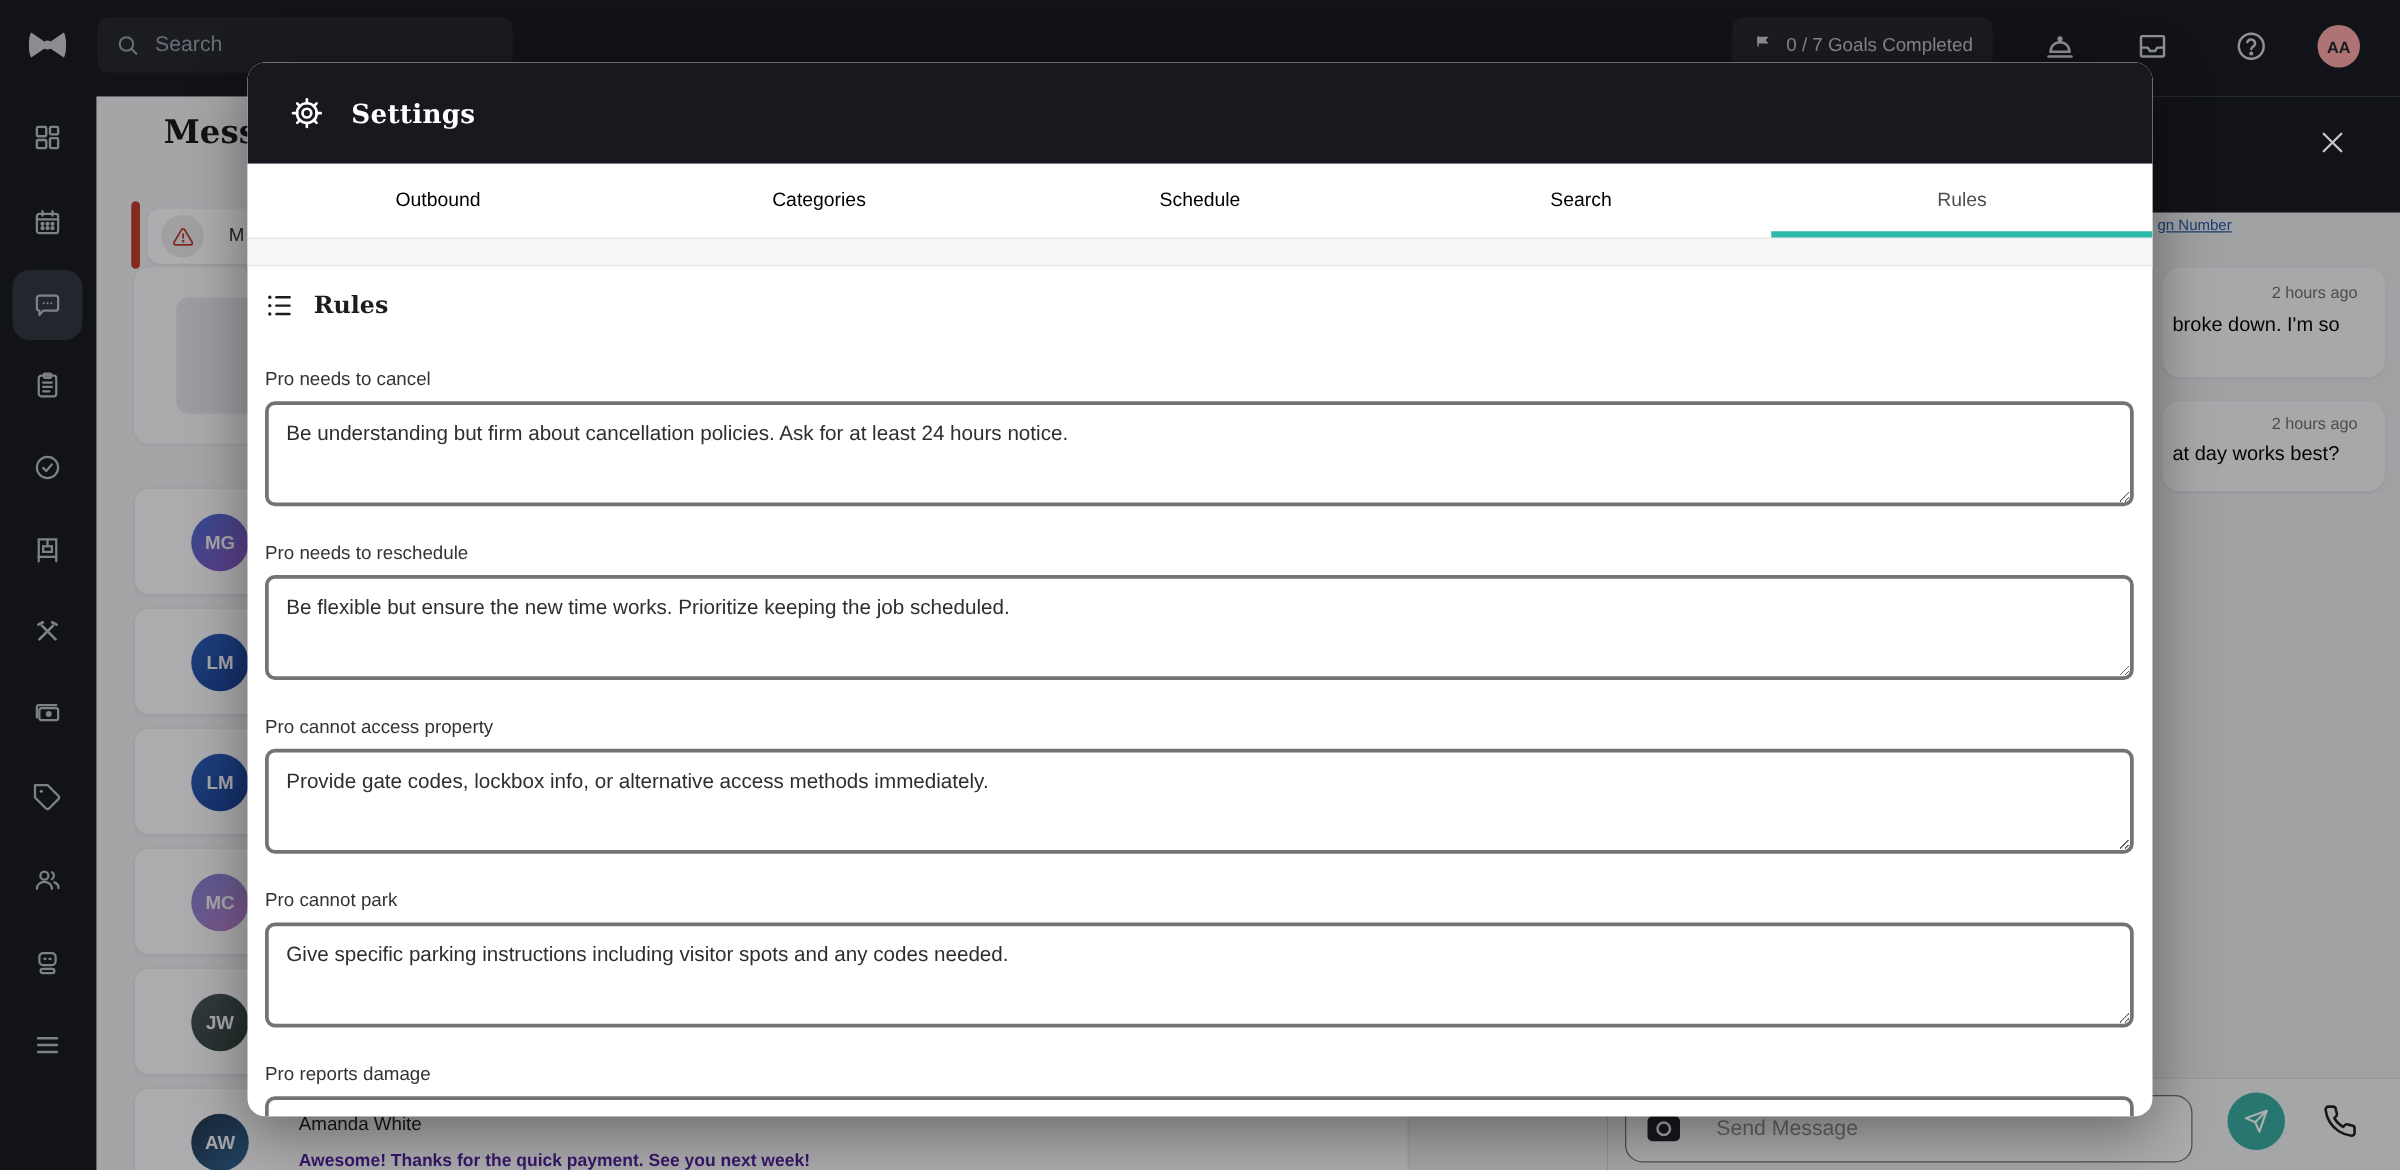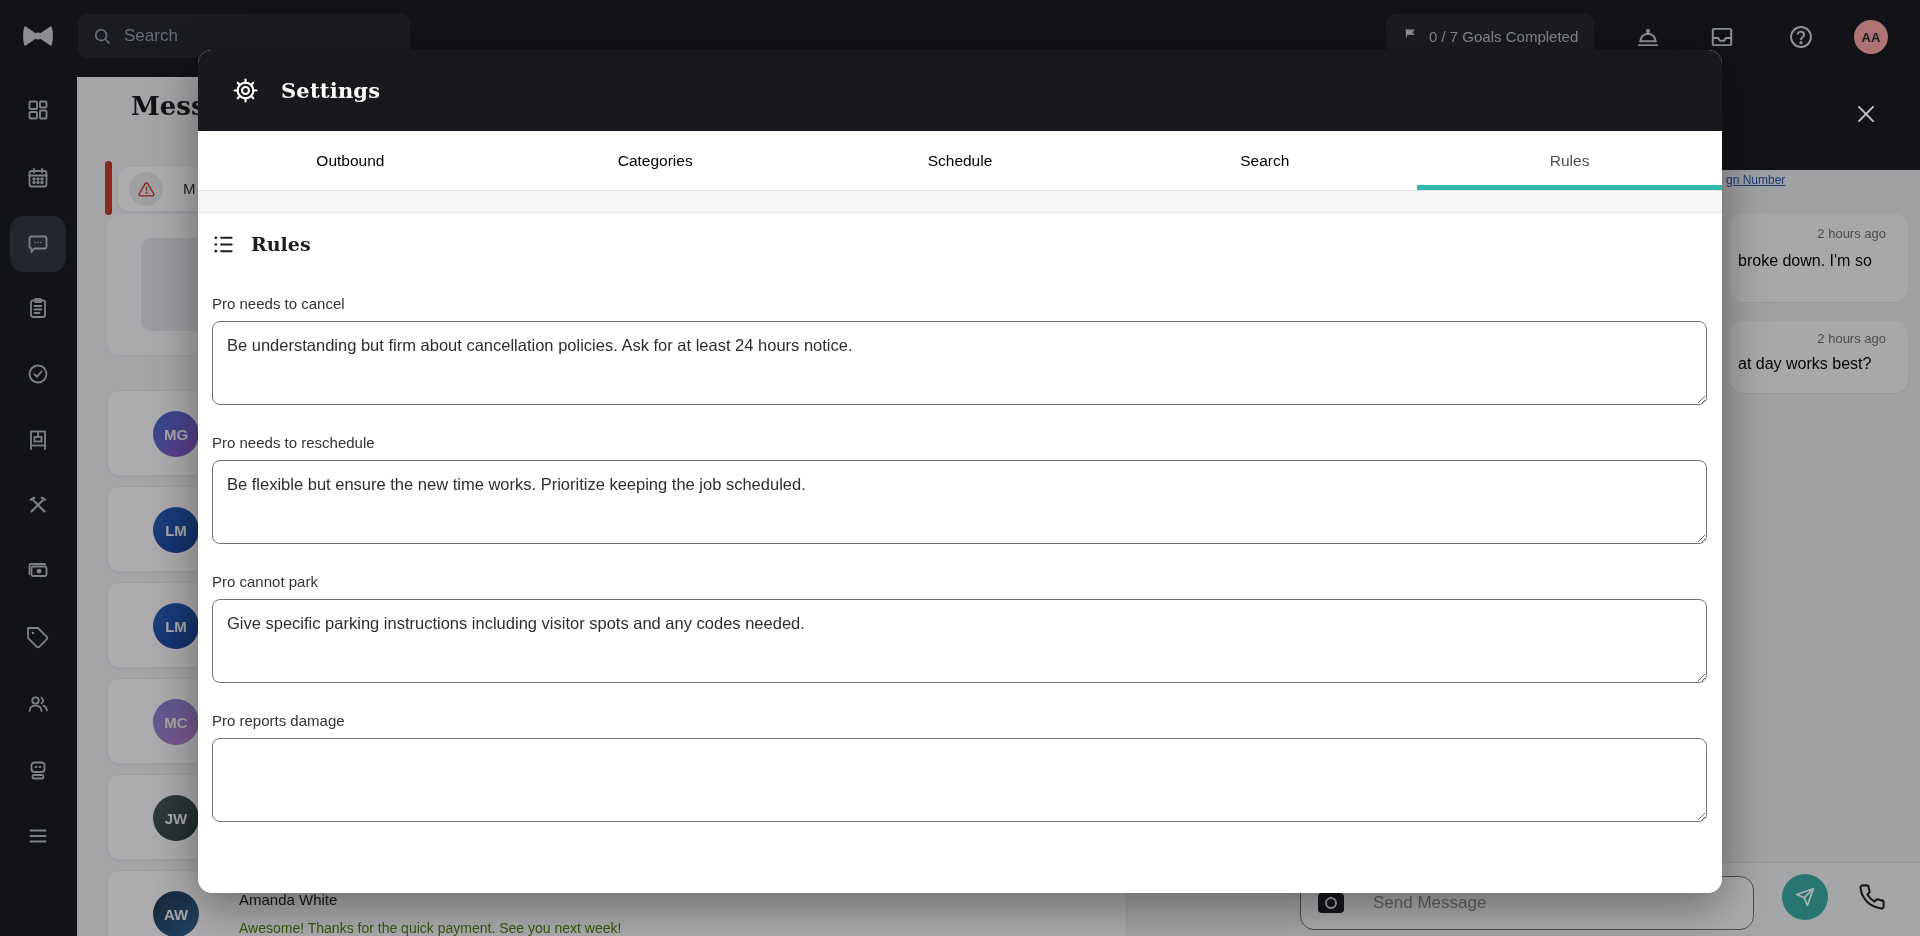--- a/index.html
+++ b/index.html
@@ -40,21 +40,21 @@
   .convo-row{position:absolute;left:30px;width:1020px;height:86px;border-radius:12px;background:#f9fafb;
              border:1px solid #e8e8ea;box-sizing:border-box;box-shadow:0 1px 2px rgba(0,0,0,.05);}
   .avatar{position:absolute;left:45px;top:20px;width:46px;height:46px;border-radius:50%;
           display:flex;align-items:center;justify-content:center;color:#f2f2f4;font-size:15px;font-weight:bold;}
   .av-mg{background:linear-gradient(135deg,#4468cc,#9257c4);}
   .av-lm{background:linear-gradient(135deg,#2a5cb8,#173f91);}
   .av-mc{background:linear-gradient(135deg,#7b80cf,#bb7ecb);}
   .av-jw{background:linear-gradient(135deg,#47555a,#2f3d38);}
   .av-aw{background:linear-gradient(135deg,#1f3347,#2f6292);}
   .convo-name{position:absolute;left:131px;top:20px;font-size:15px;font-weight:normal;color:#1c1c1e;}
-  .convo-preview{position:absolute;left:131px;top:49px;font-size:14px;color:#4d7c0f;}
+  .convo-preview{position:absolute;left:131px;top:49px;font-size:14px;color:#4c1d95;font-weight:bold;}
   
   .chatpanel{position:absolute;left:1286px;top:77px;width:634px;height:859px;background:#e7e9eb;}
   .chat-header{position:absolute;left:0;top:0;width:634px;height:93px;background:#17191e;}
   .chat-link{position:absolute;left:440px;top:96px;font-size:12px;color:#2456a6;text-decoration:underline;}
   .bubble{position:absolute;left:444px;width:178px;border-radius:14px;background:#f4f4f5;
           box-shadow:0 1px 2px rgba(0,0,0,.06);}
   .bubble .time{position:absolute;right:22px;top:12px;font-size:13px;color:#6c6c6e;}
   .bubble .msg{position:absolute;left:8px;top:38px;font-size:16px;color:#000000;white-space:nowrap;}
   .composer{position:absolute;left:0;top:785px;width:634px;height:74px;background:#eff0f2;border-top:1px solid #d8d8da;}
   .composer-box{position:absolute;left:14px;top:13px;width:454px;height:54px;border:1.5px solid #707072;
@@ -78,21 +78,21 @@
        font-size:15.5px;color:#000000;cursor:pointer;}
   .tab.active{color:#4f4f51;}
   .tab.active::after{content:"";position:absolute;left:0;right:0;bottom:0;height:5px;background:#2fb9a8;}
   .substrip{height:21px;background:#f6f6f7;border-bottom:1px solid #e7e7e8;}
   .modal-content{padding:0 15px 0 14px;}
   .section-head{margin-top:16px;height:30px;display:flex;align-items:center;gap:16px;color:#1d1d1f;}
   .section-title{font-family:"DejaVu Serif",serif;font-weight:bold;font-size:19px;}
   .field{margin-top:29px;}
   .field.first{margin-top:36px;}
   .field label{display:block;height:18px;font-size:15px;color:#333335;}
-  .field textarea{box-sizing:border-box;display:block;margin-top:8px;width:100%;height:84px;border:1px solid #737373;
+  .field textarea{box-sizing:border-box;display:block;margin-top:8px;width:100%;height:84px;border:3px solid #737373;
                   border-radius:8px;padding:12px 14px;font-size:16.5px;line-height:1.35;color:#2e2e30;resize:both;
                   font-family:"Liberation Sans",sans-serif;background:#fff;}
   .close-x{position:absolute;left:1848px;top:96px;width:36px;height:36px;z-index:110;color:#c7c7c9;cursor:pointer;
            display:flex;align-items:center;justify-content:center;}
 </style>
 </head>
 <body>
 
 <div class="screen">
 
@@ -407,20 +407,24 @@
 
       <div class="field first">
         <label>Pro needs to cancel</label>
         <textarea style="">Be understanding but firm about cancellation policies. Ask for at least 24 hours notice.</textarea>
       </div>
       <div class="field">
         <label>Pro needs to reschedule</label>
         <textarea style="">Be flexible but ensure the new time works. Prioritize keeping the job scheduled.</textarea>
       </div>
       <div class="field">
+        <label>Pro cannot access property</label>
+        <textarea style="">Provide gate codes, lockbox info, or alternative access methods immediately.</textarea>
+      </div>
+      <div class="field">
         <label>Pro cannot park</label>
         <textarea style="">Give specific parking instructions including visitor spots and any codes needed.</textarea>
       </div>
       <div class="field">
         <label>Pro reports damage</label>
         <textarea style=""></textarea>
       </div>
     </div>
   </div>
 

